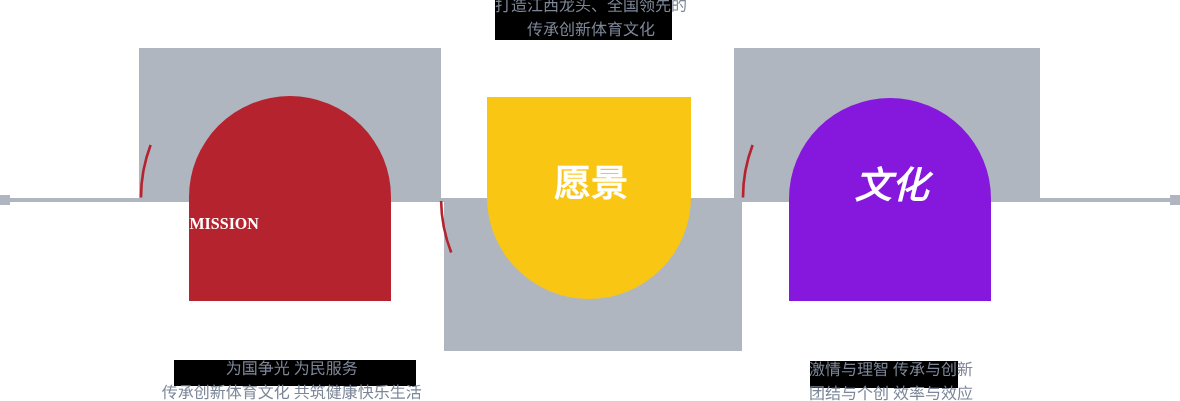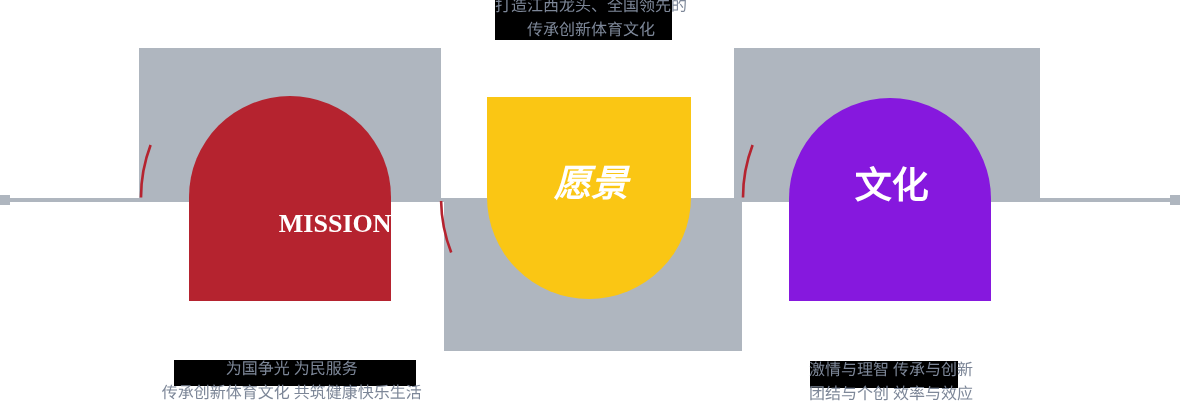--- a/index.html
+++ b/index.html
@@ -21,33 +21,33 @@
   
   .backdrop { height: 153px; }
   .backdrop-mission { left: 139px; top: 48px; width: 301.5px; }
   .backdrop-aspiration { left: 444px; top: 198px; width: 298px; }
   .backdrop-culture { left: 734px; top: 48px; width: 306px; }
 
   
   .arch { text-align: center; }
   .arch-up-mission { left: 188.5px; top: 96px; width: 202px; height: 204.5px; border-radius: 101px 101px 0 0; }
   .arch-down { left: 487px; top: 97px; width: 204px; height: 202px; border-radius: 0 0 102px 102px; }
-  .arch-up-culture { left: 789px; top: 98px; width: 201.5px; height: 202.8px; border-radius: 100.75px 100.75px 0 0; }
+  .arch-up-culture { left: 789px; top: 98px; width: 201.5px; height: 202.8px; border-radius: 100.75px 100.75px 0 0; font-style: italic; }
 
   .title-zh {
     left: 2px; width: 100%; top: 68px;
     font-family: "Liberation Serif", serif;
     font-weight: bold; font-size: 37px; line-height: 40px;
     color: #ffffff; text-align: center;
   }
   .title-en {
     left: 1px; width: 100%; top: 116px;
     font-family: "Liberation Serif", serif;
-    font-weight: bold; font-size: 26px; line-height: 24px;
-    color: #ffffff; text-align: right;
+    font-weight: bold; font-size: 16px; line-height: 24px;
+    color: #ffffff; text-align: left;
   }
   .arch-down .title-zh { top: 67px; }
   .arch-down .title-en { top: 115px; }
 
   
   .arc-layer { left: 0; top: 0; width: 1180px; height: 401px; pointer-events: none; }
 
   
   .note-box { background: #000000; }
   .note-box-aspiration { left: 495.3px; top: -4.7px; width: 176.7px; height: 44.2px; }
@@ -79,21 +79,21 @@
 <svg class="abs arc-layer" width="1180" height="401" viewBox="0 0 1180 401">
   <path d="M 150.6 145 A 148 148 0 0 0 141 197.5" fill="none" stroke-width="2.6" stroke="#b5232f"></path>
   <path d="M 441.1 201 A 148 148 0 0 0 451.2 252.5" fill="none" stroke-width="2.6" stroke="#b5232f"></path>
   <path d="M 752.6 145 A 148 148 0 0 0 743 197.5" fill="none" stroke-width="2.6" stroke="#b5232f"></path>
 </svg>
 
 <div class="abs arch arch-up-mission" style="background: rgb(181, 35, 47);">
   <div class="abs title-en">MISSION</div>
 </div>
 
-<div class="abs arch arch-down" style="background: rgb(250, 198, 20); font-style: italic;">
+<div class="abs arch arch-down" style="background: rgb(250, 198, 20);">
   <div class="abs title-zh">愿景</div>
 </div>
 
 <div class="abs arch arch-up-culture" style="background: rgb(134, 24, 222);">
   <div class="abs title-zh">文化</div>
 </div>
 
 <div class="abs note-box note-box-aspiration" style="background: rgb(0, 0, 0);"></div>
 <div class="abs note-text note-text-aspiration" style="color: rgb(125, 135, 152);"><div>打造江西龙头、全国领先的</div><div>传承创新体育文化</div></div>
 

